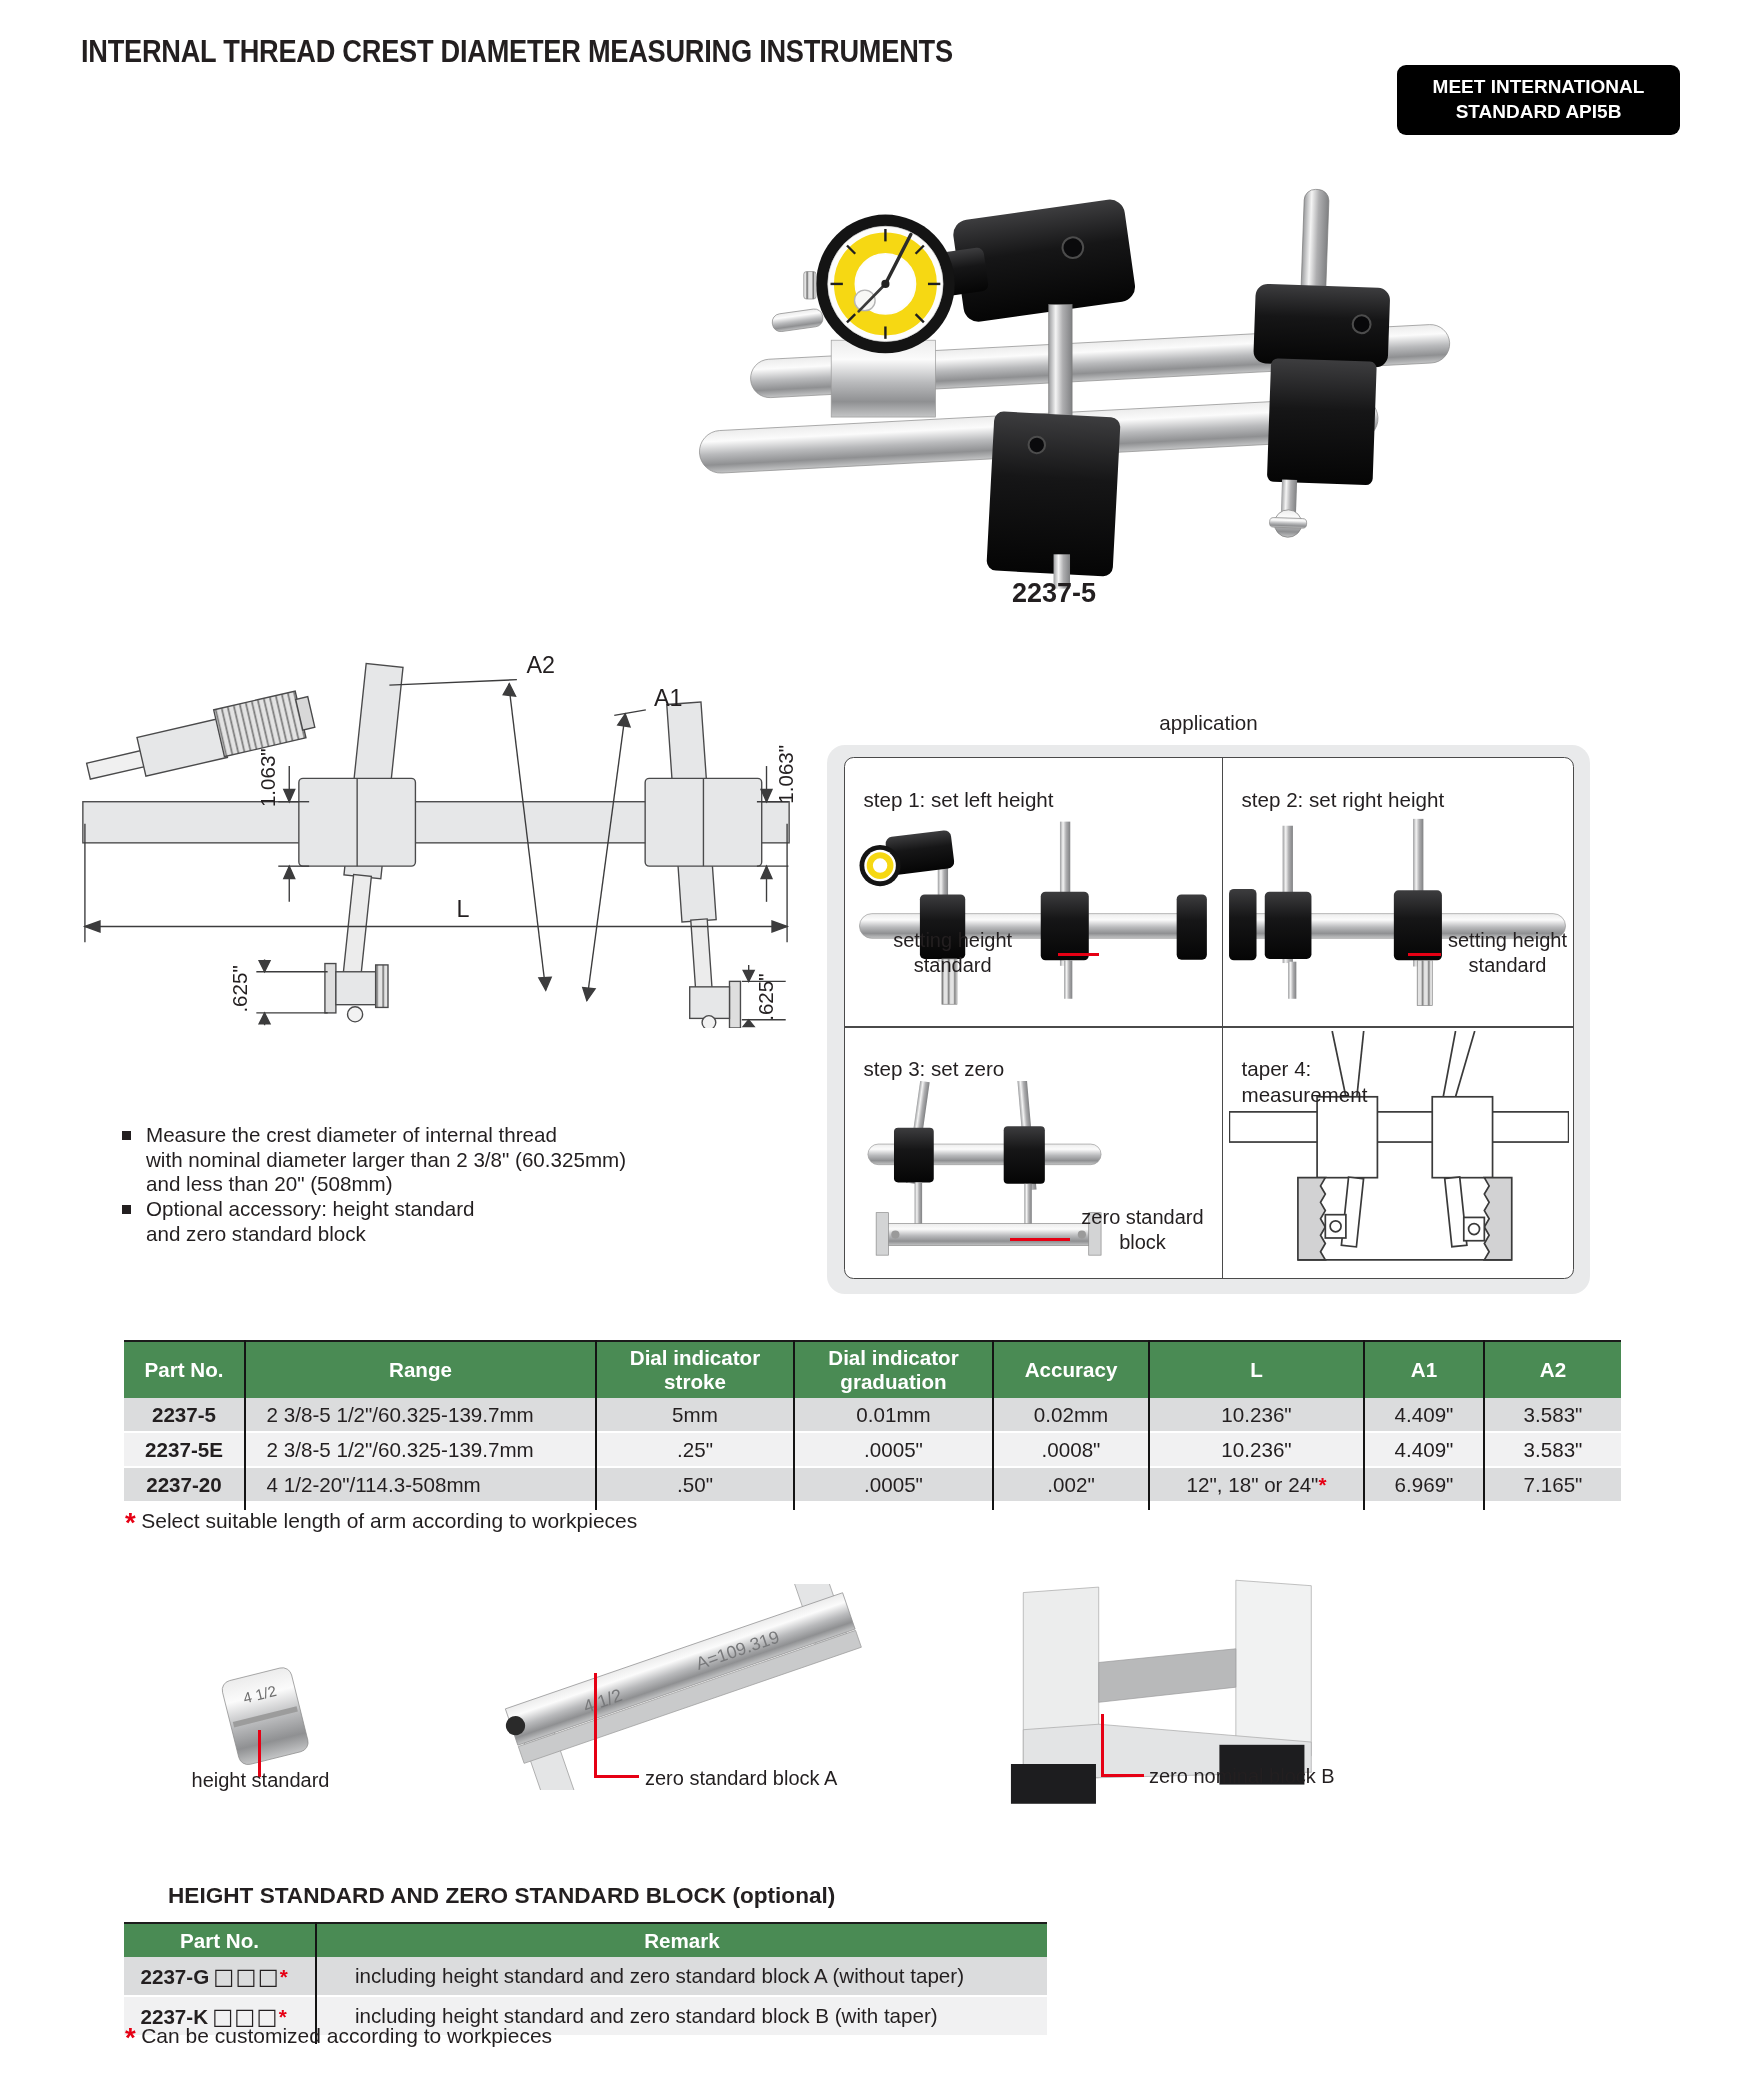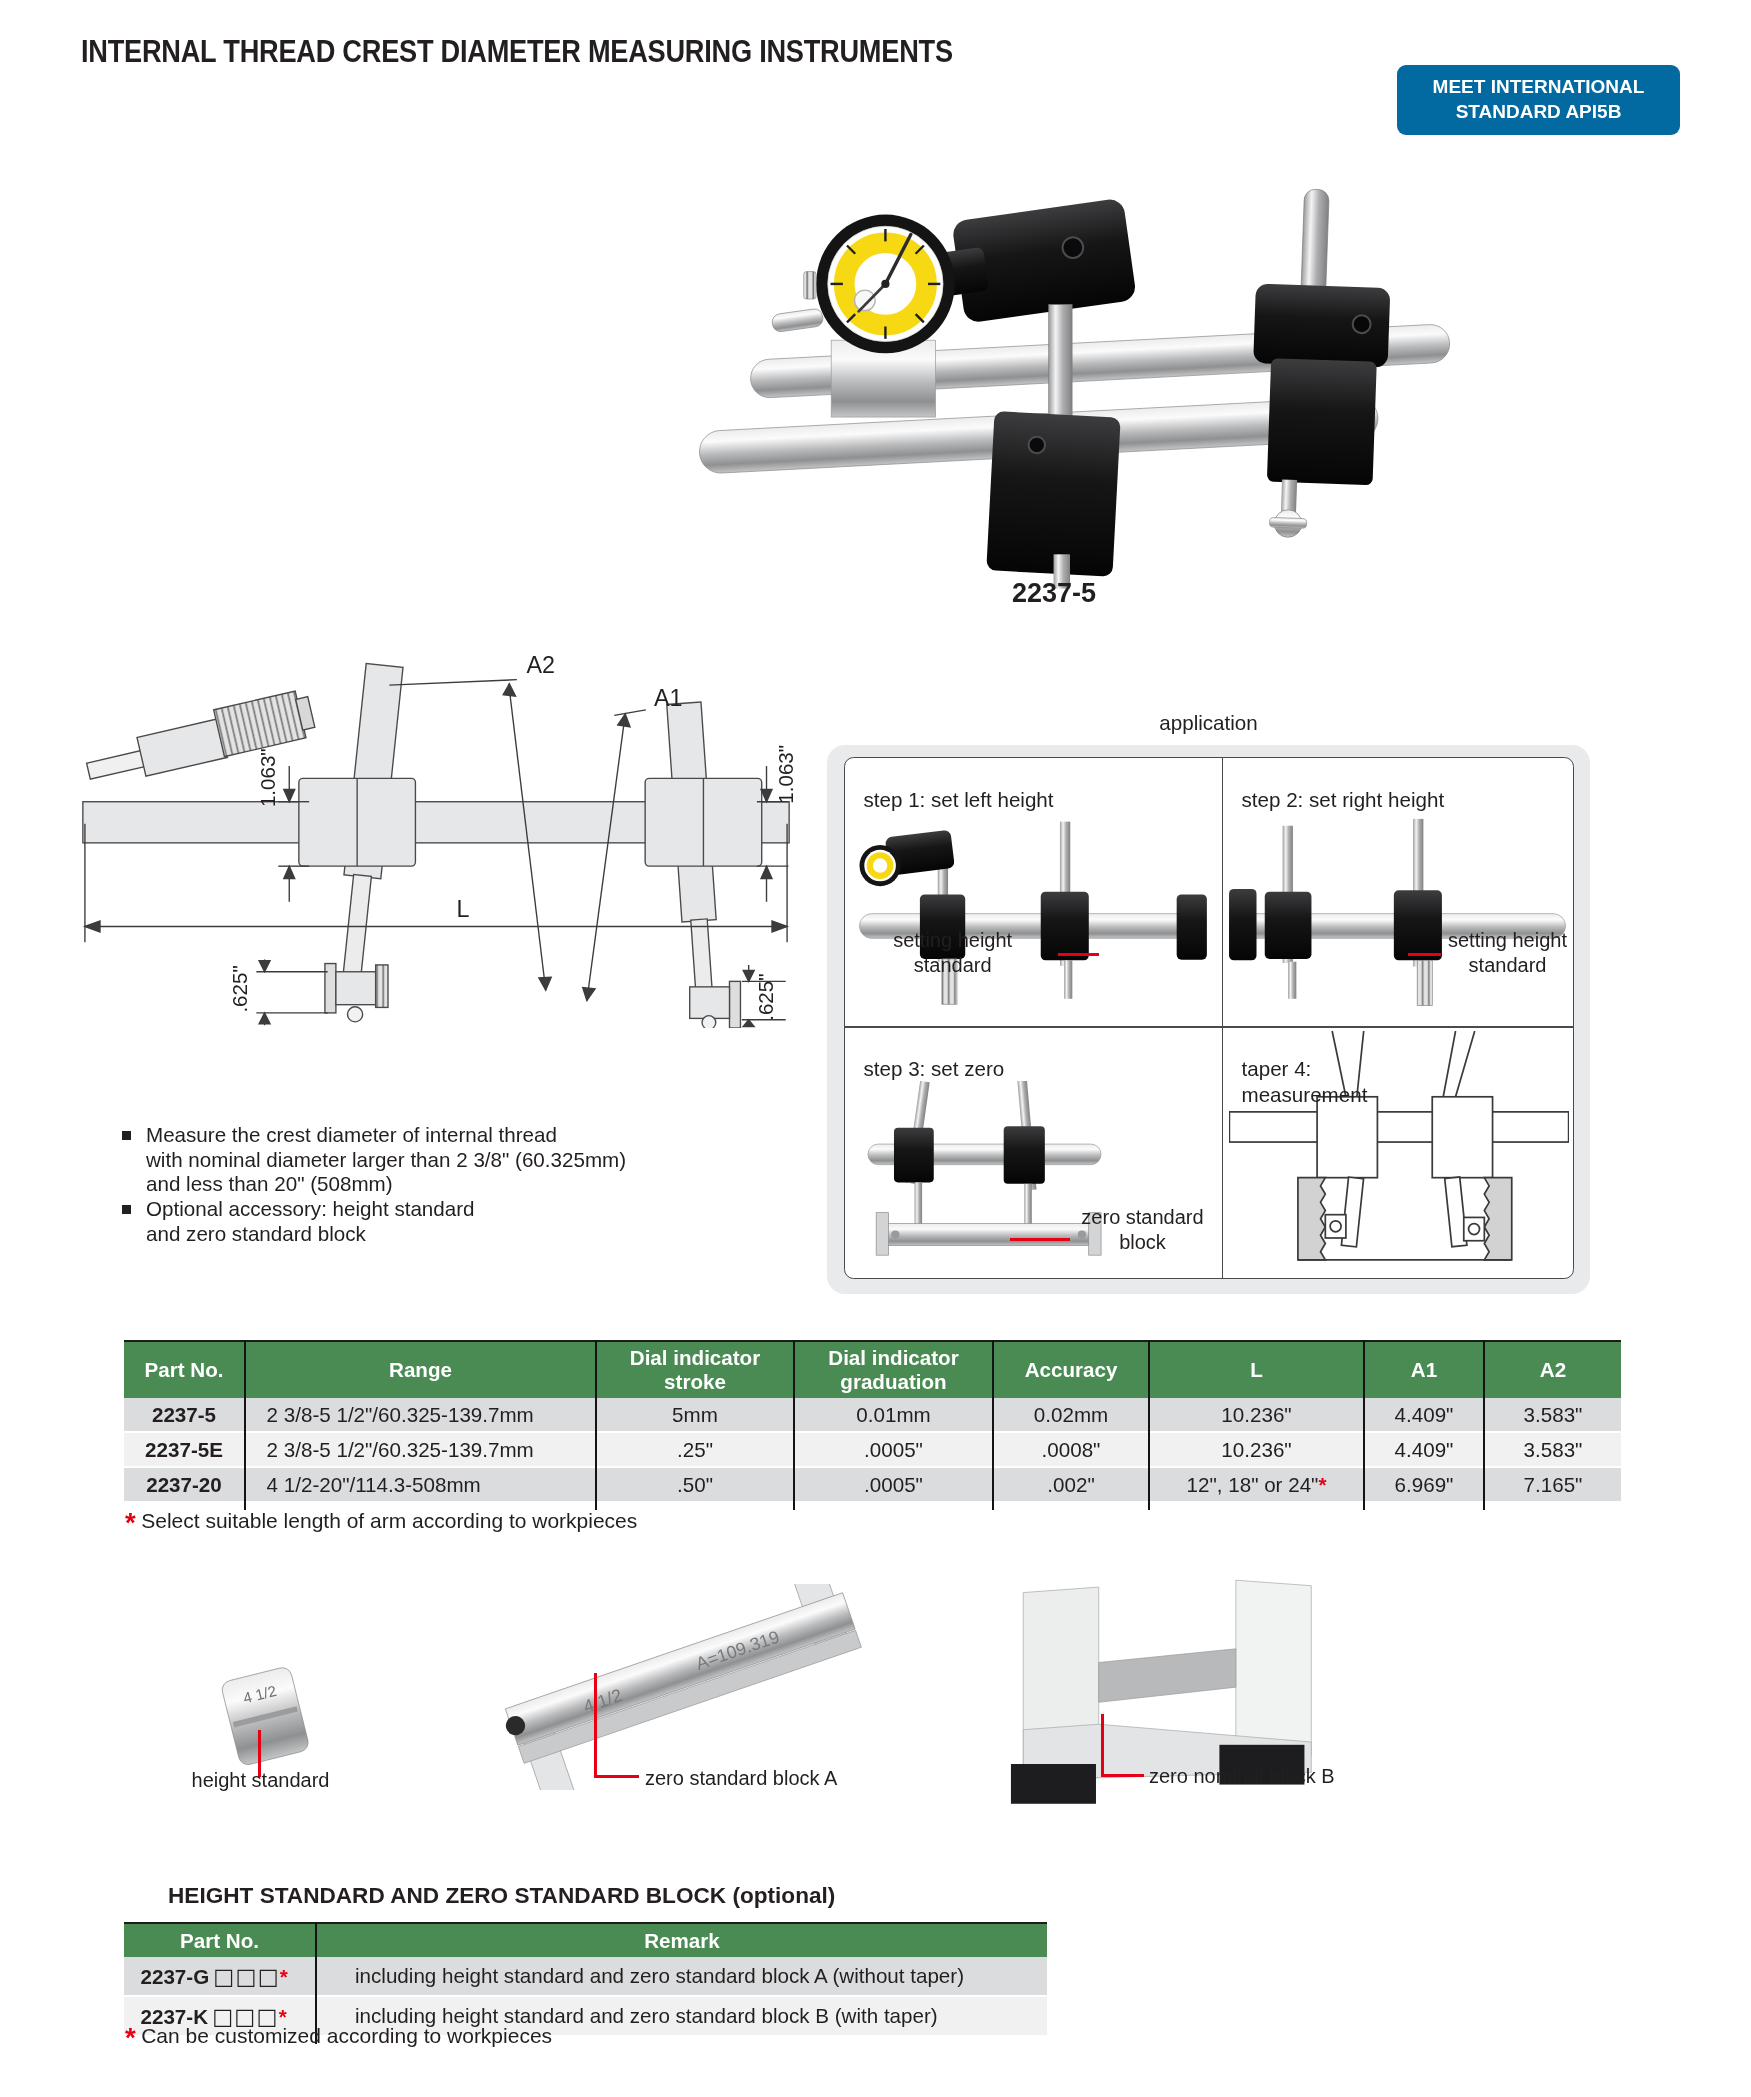--- a/index.html
+++ b/index.html
@@ -3,21 +3,21 @@
 <meta charset="utf-8">
 <style>
   html,body{margin:0;padding:0;background:#ffffff;}
   .page{position:relative;width:1752px;height:2097px;background:#ffffff;overflow:hidden;
         font-family:"Liberation Sans",sans-serif;color:#231f20;}
   .abs{position:absolute;}
 
   
   .title{left:81px;top:33px;font-size:32px;font-weight:bold;letter-spacing:-0.3px;
          white-space:nowrap;transform:scaleX(0.85);transform-origin:left center;}
-  .badge{left:1397px;top:65px;width:283px;height:70px;background:#0369a1;border-radius:9px;
+  .badge{left:1397px;top:65px;width:283px;height:70px;background:#000000;border-radius:9px;
          color:#fff;font-weight:bold;font-size:19px;line-height:1.3;display:flex;
          flex-direction:column;align-items:center;justify-content:center;text-align:left;}
 
   
   .caption{left:642px;top:578px;width:824px;text-align:center;font-size:27px;font-weight:bold;}
 
   
   .app-title{left:827px;top:711px;width:763px;text-align:center;font-size:20.6px;}
   .app-panel{left:827px;top:745px;width:763px;height:549px;background:#e9eaeb;border-radius:18px;}
   .app-inner{position:absolute;left:16.5px;top:12.4px;width:728px;height:520px;background:#fff;

